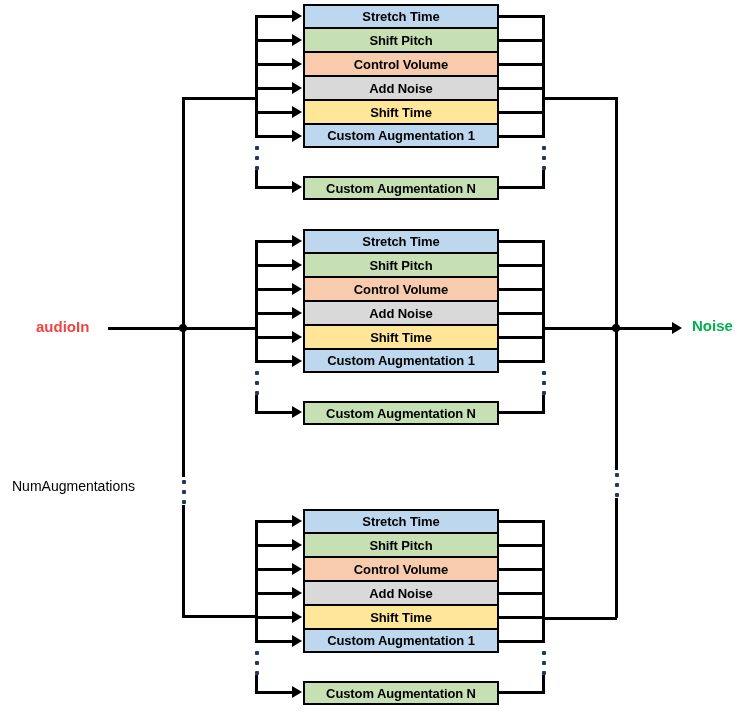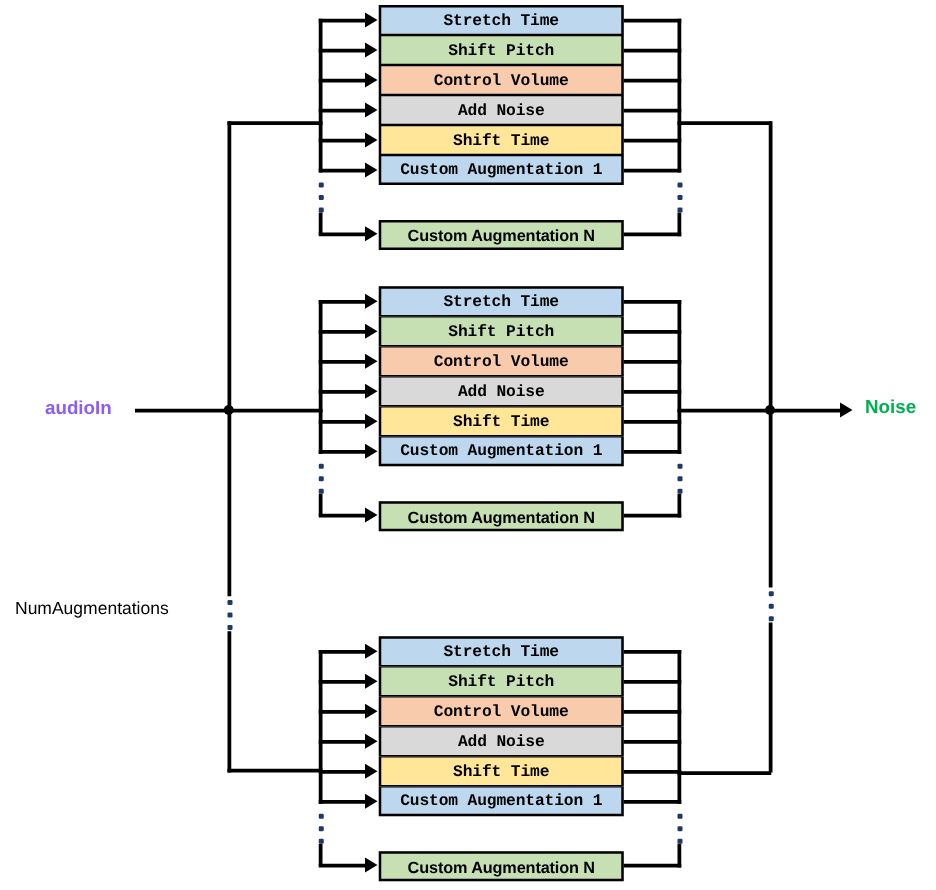--- a/index.html
+++ b/index.html
@@ -6,21 +6,21 @@
   body{font-family:"Liberation Sans","DejaVu Sans",sans-serif;}
   #canvas{position:relative;width:749px;height:712px;background:#ffffff;overflow:hidden;}
 
   .blk{
     position:absolute;box-sizing:border-box;
     border:2px solid #000;
     display:flex;align-items:center;justify-content:center;
     font-weight:bold;font-size:13px;color:#000;
     letter-spacing:-0.1px;white-space:nowrap;
   }
-  .blk.stacked{border-bottom-width:1px;border-top-width:1px;font-family:Liberation Mono, monospace;}
+  .blk.stacked{border-bottom-width:1px;border-top-width:1px;}
   .blk.first{border-top-width:2px;}
   .blk.last{border-bottom-width:2px;}
 
   .hline{position:absolute;background:#000;height:3px;}
   .vline{position:absolute;background:#000;width:3px;}
 
   .arrow{position:absolute;width:0;height:0;
     border-top:6px solid transparent;border-bottom:6px solid transparent;
     border-left:10px solid #000;}
 
@@ -193,17 +193,17 @@
   <div class="vdots" style="left:615px;top:473px;">
     <i></i>
       <i></i>
       <i></i>
   </div>
   <div class="vline" style="left:615px;top:498px;height:120px;"></div>
   <div class="hline" style="left:615px;top:327px;width:60px;"></div>
   <div class="arrow" style="left:672px;top:322px;"></div>
   <div class="dot" style="left:612px;top:324px;"></div>
 
-  <div class="lbl" style="left:36px;top:318px;color:#8b5cf6;">audioIn</div>
+  <div class="lbl" style="left:36px;top:318px;color:#ef4444;">audioIn</div>
   <div class="lbl" style="left:692px;top:317px;color:#00b050;">Noise</div>
   <div class="lbl plain" style="left:12px;top:478px;">NumAugmentations</div>
 
 </div>
 
 </body></html>

